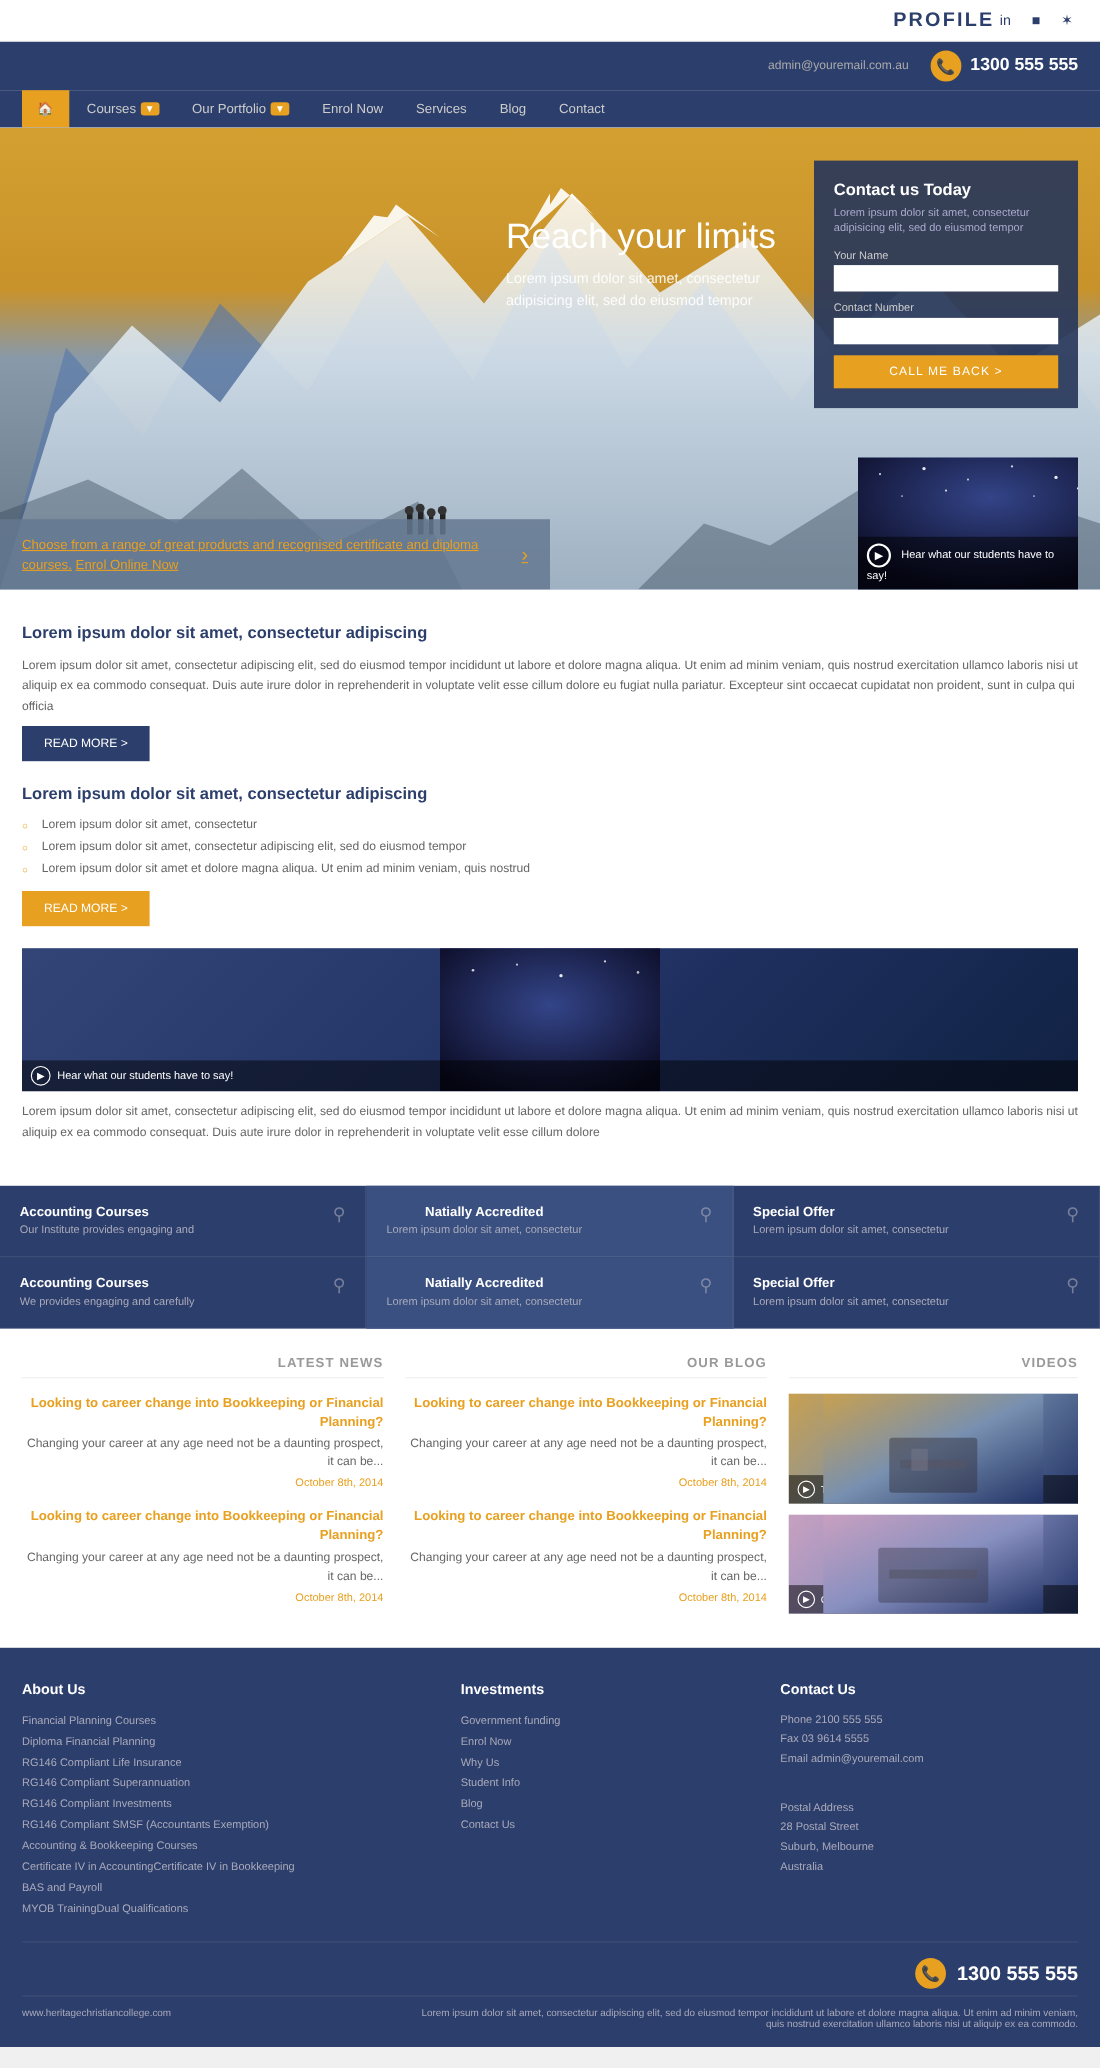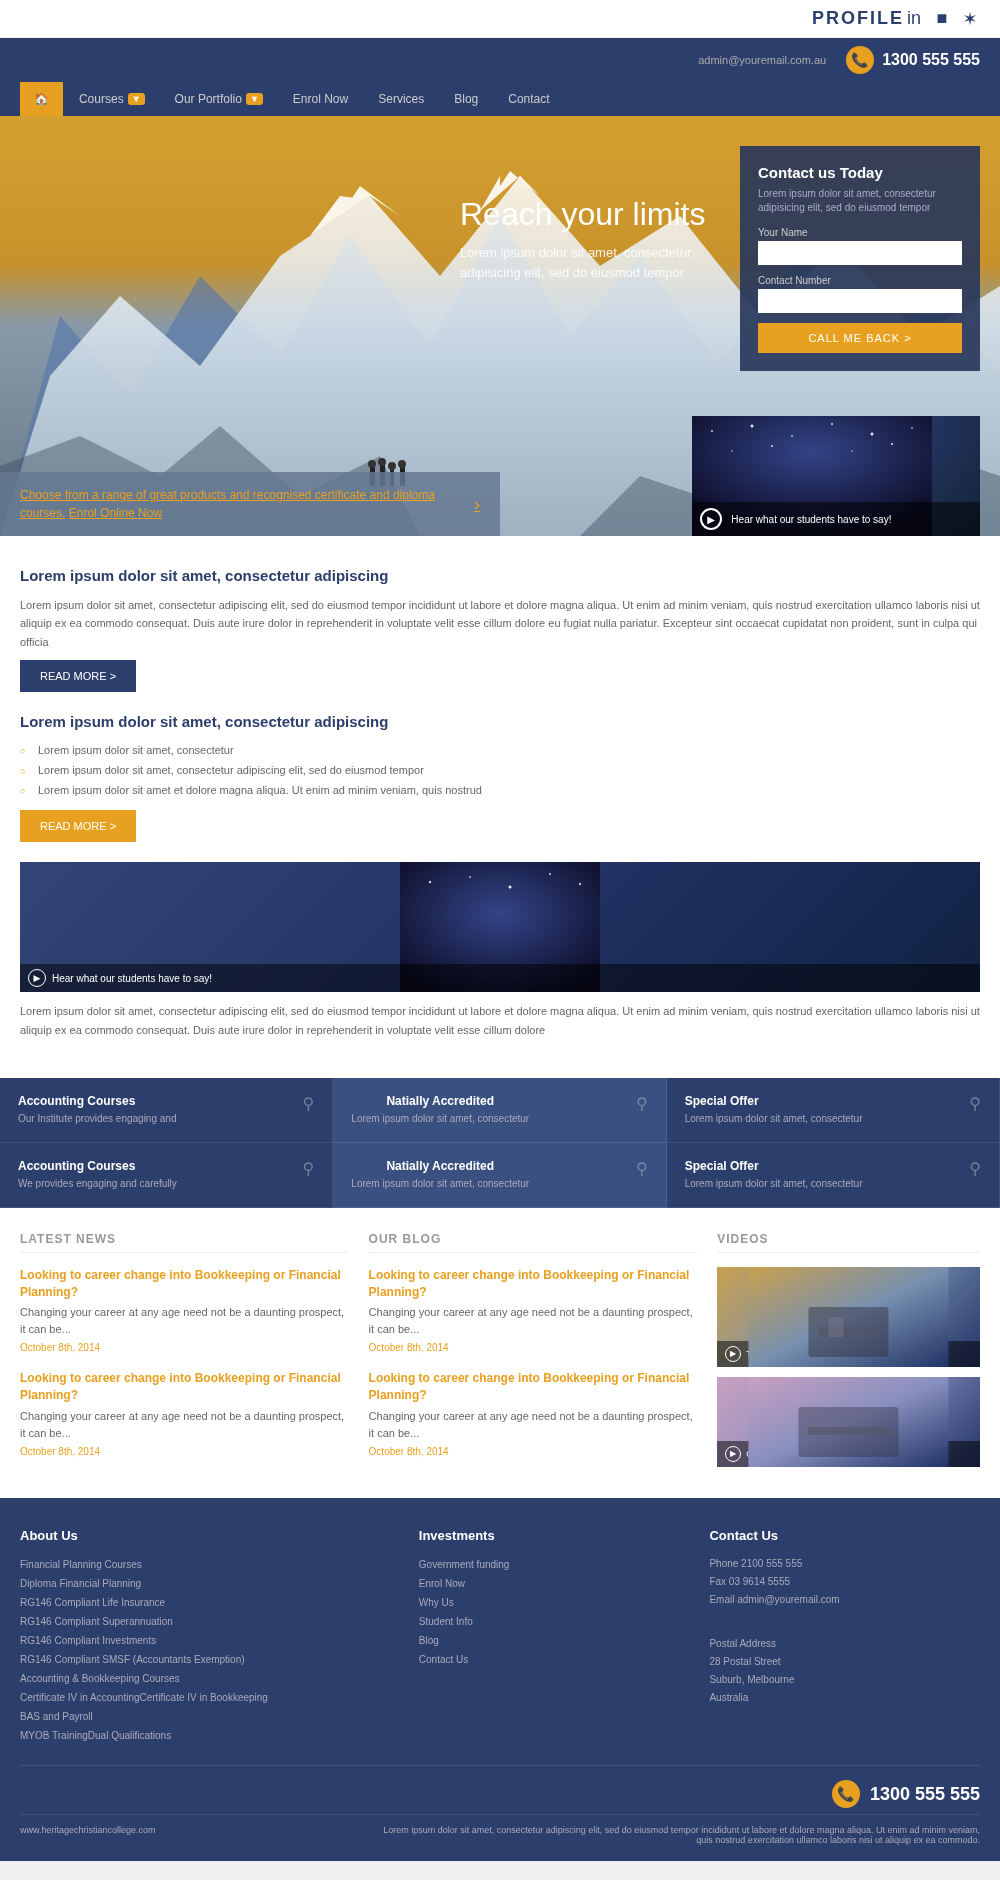--- a/index.html
+++ b/index.html
@@ -2,21 +2,21 @@
 <html><head>
   <meta charset="utf-8">
   <style>
     * { margin: 0; padding: 0; box-sizing: border-box; }
     body { font-family: Arial, sans-serif; font-size: 12px; background: #f0f0f0; width: 1000px; }
 
     
     .top-bar { background: #fff; display: flex; justify-content: flex-end; align-items: center; padding: 8px 20px; border-bottom: 1px solid #eee; }
     .logo { font-size: 18px; font-weight: bold; color: #2c3e6b; letter-spacing: 2px; }
     .social-icons { display: flex; gap: 8px; }
-    .social-icon { width: 20px; height: 20px; display: flex; align-items: center; justify-content: center; color: #2c3e6b; font-size: 18px; cursor: pointer; }
+    .social-icon { width: 20px; height: 20px; display: flex; align-items: center; justify-content: center; color: #2c3e6b; font-size: 13px; cursor: pointer; }
 
     
     .contact-bar { background: #2c3e6b; display: flex; justify-content: flex-end; align-items: center; padding: 8px 20px; gap: 20px; }
     .email-text { color: #aaa; font-size: 11px; }
     .phone-block { display: flex; align-items: center; gap: 8px; background: #2c3e6b; color: #fff; font-size: 16px; font-weight: bold; }
     .phone-icon-wrap { background: #e8a020; border-radius: 50%; width: 28px; height: 28px; display: flex; align-items: center; justify-content: center; color: #fff; font-size: 14px; }
 
     
     .nav-bar { background: #2c3e6b; display: flex; align-items: center; padding: 0 20px; gap: 2px; }
     .nav-item { color: #ccc; font-size: 12px; padding: 10px 14px; cursor: pointer; display: flex; align-items: center; gap: 4px; }
@@ -37,21 +37,21 @@
     .contact-card input { width: 100%; padding: 6px 8px; margin-bottom: 10px; border: none; font-size: 11px; background: #fff; }
     .contact-card button { width: 100%; background: #e8a020; color: #fff; border: none; padding: 9px; font-size: 11px; cursor: pointer; letter-spacing: 1px; }
 
     
     .hero-banner { position: absolute; bottom: 0; left: 0; width: 500px; background: rgba(100, 120, 145, 0.85); padding: 14px 20px; display: flex; align-items: center; justify-content: space-between; }
     .hero-banner p { color: #fff; font-size: 12px; line-height: 1.5; }
     .hero-banner span { color: #e8a020; text-decoration: underline; cursor: pointer; }
     .hero-arrow { color: #fff; font-size: 18px; cursor: pointer; }
 
     
-    .video-thumb { position: absolute; bottom: 0; right: 20px; width: 288px; height: 120px; background: linear-gradient(to bottom, #223366, #112244); display: flex; align-items: flex-end; justify-content: flex-start; overflow: hidden; }
+    .video-thumb { position: absolute; bottom: 0; right: 20px; width: 200px; height: 120px; background: linear-gradient(to bottom, #223366, #112244); display: flex; align-items: flex-end; justify-content: flex-start; overflow: hidden; }
     .video-thumb-inner { position: relative; width: 100%; height: 100%; background: radial-gradient(ellipse at center top, #334488 0%, #112233 100%); }
     .video-label { position: absolute; bottom: 0; left: 0; right: 0; padding: 6px 8px; background: rgba(0,0,0,0.5); }
     .play-circle { width: 22px; height: 22px; border-radius: 50%; border: 2px solid #fff; display: inline-flex; align-items: center; justify-content: center; color: #fff; font-size: 10px; margin-right: 6px; cursor: pointer; }
     .video-label-text { color: #fff; font-size: 10px; vertical-align: middle; }
 
     
     .main-content { background: #fff; padding: 30px 20px; display: flex; gap: 20px; flex-direction: column; }
     .col-third { flex: 1; }
     .col-half { flex: 1.2; }
 
@@ -66,21 +66,21 @@
 
     
     .features-grid { background: #2c3e6b; display: grid; grid-template-columns: 1fr 1fr 1fr; }
     .feature-item { padding: 16px 18px; border-right: 1px solid rgba(255,255,255,0.1); border-bottom: 1px solid rgba(255,255,255,0.1); cursor: pointer; display: flex; justify-content: space-between; align-items: flex-start; }
     .feature-item.highlight { background: #3a5080; text-align: center; }
     .feature-item h4 { font-size: 12px; color: #fff; margin-bottom: 4px; }
     .feature-item p { font-size: 10px; color: #aab; line-height: 1.4; }
     .feature-icon { color: #aab; font-size: 16px; opacity: 0.6; }
 
     
-    .news-section { background: #fff; padding: 24px 20px; display: flex; gap: 20px; }
+    .news-section { background: #fff; padding: 24px 20px; display: flex; gap: 20px; text-align: right; }
     .news-col { flex: 1; }
     .video-col { flex: 0.8; }
     .section-title { font-size: 12px; color: #999; font-weight: bold; letter-spacing: 1px; text-transform: uppercase; margin-bottom: 14px; border-bottom: 1px solid #eee; padding-bottom: 6px; }
     .news-item { margin-bottom: 16px; }
     .news-item h4 { font-size: 12px; color: #e8a020; margin-bottom: 4px; line-height: 1.4; cursor: pointer; }
     .news-item p { font-size: 11px; color: #666; line-height: 1.5; margin-bottom: 3px; }
     .news-date { font-size: 10px; color: #e8a020; }
     .video-thumb-sm { width: 100%; height: 100px; background: linear-gradient(135deg, #c8a050 0%, #7890b0 50%, #223366 100%); margin-bottom: 10px; display: flex; align-items: flex-end; position: relative; overflow: hidden; cursor: pointer; }
     .video-thumb-sm2 { width: 100%; height: 90px; background: linear-gradient(135deg, #c8a0c0 0%, #8890c0 50%, #223366 100%); display: flex; align-items: flex-end; position: relative; overflow: hidden; cursor: pointer; }
     .vt-label { background: rgba(0,0,0,0.5); padding: 5px 8px; width: 100%; display: flex; align-items: center; gap: 5px; }

